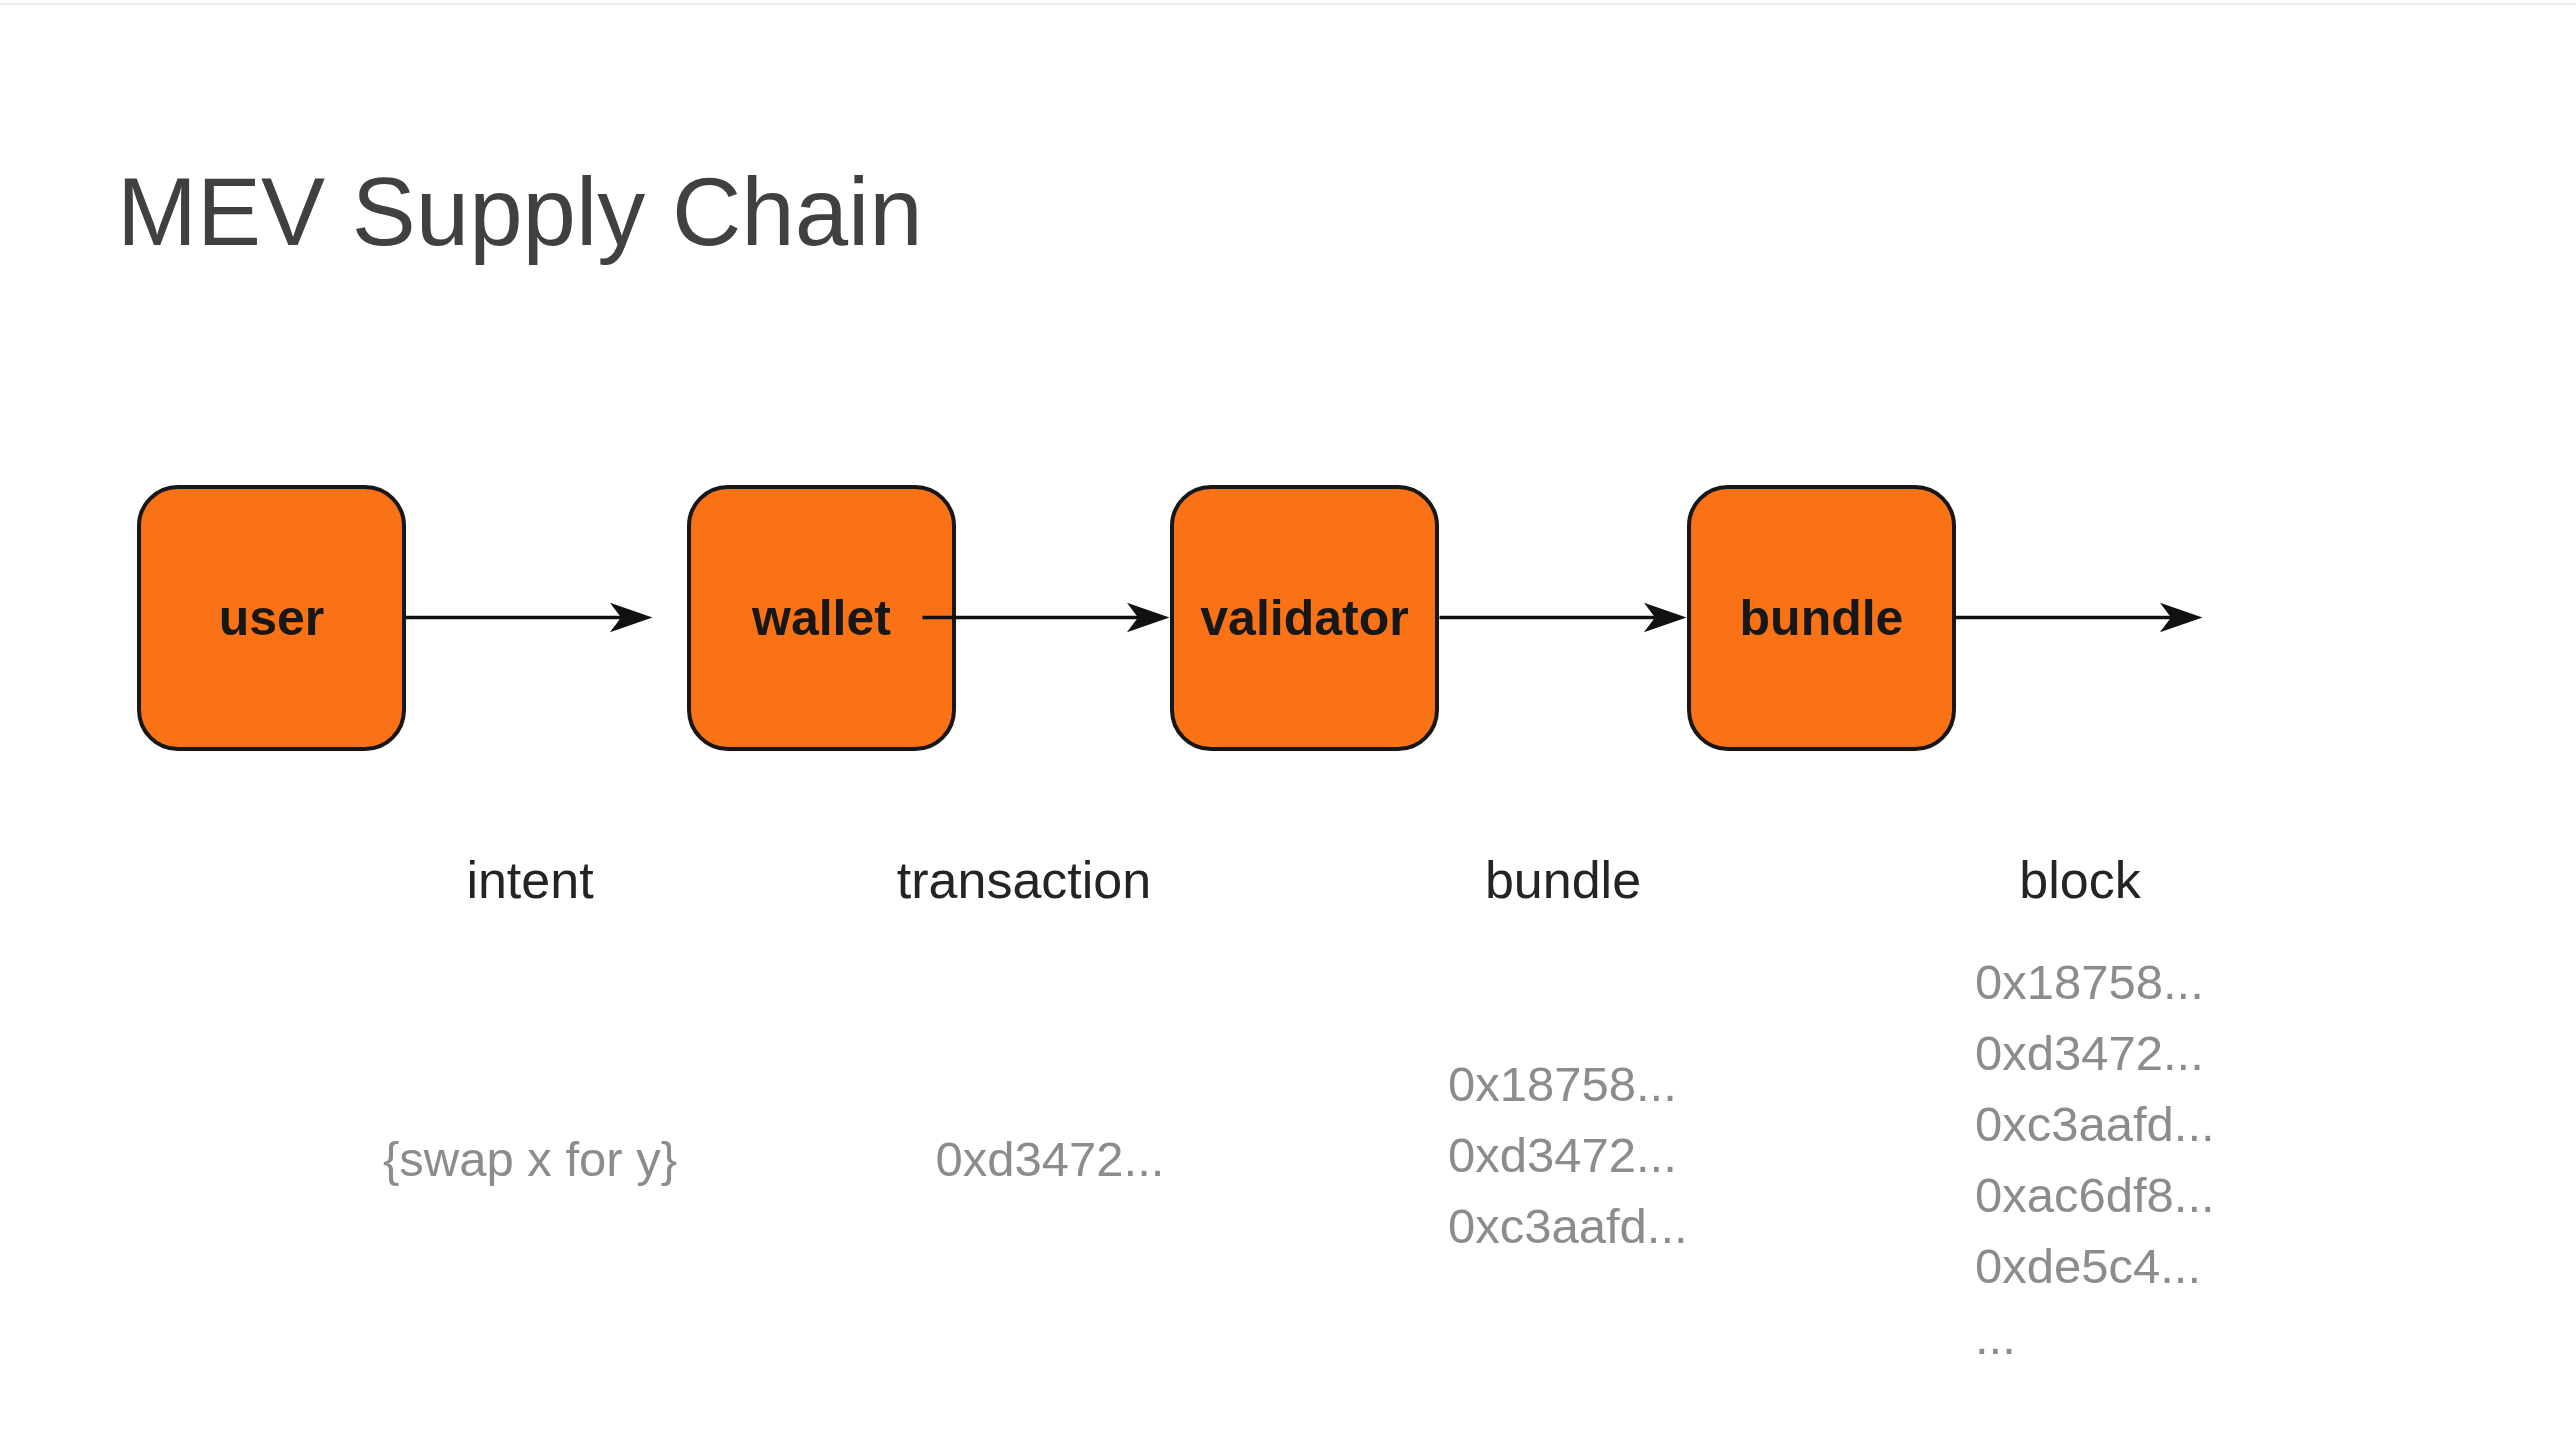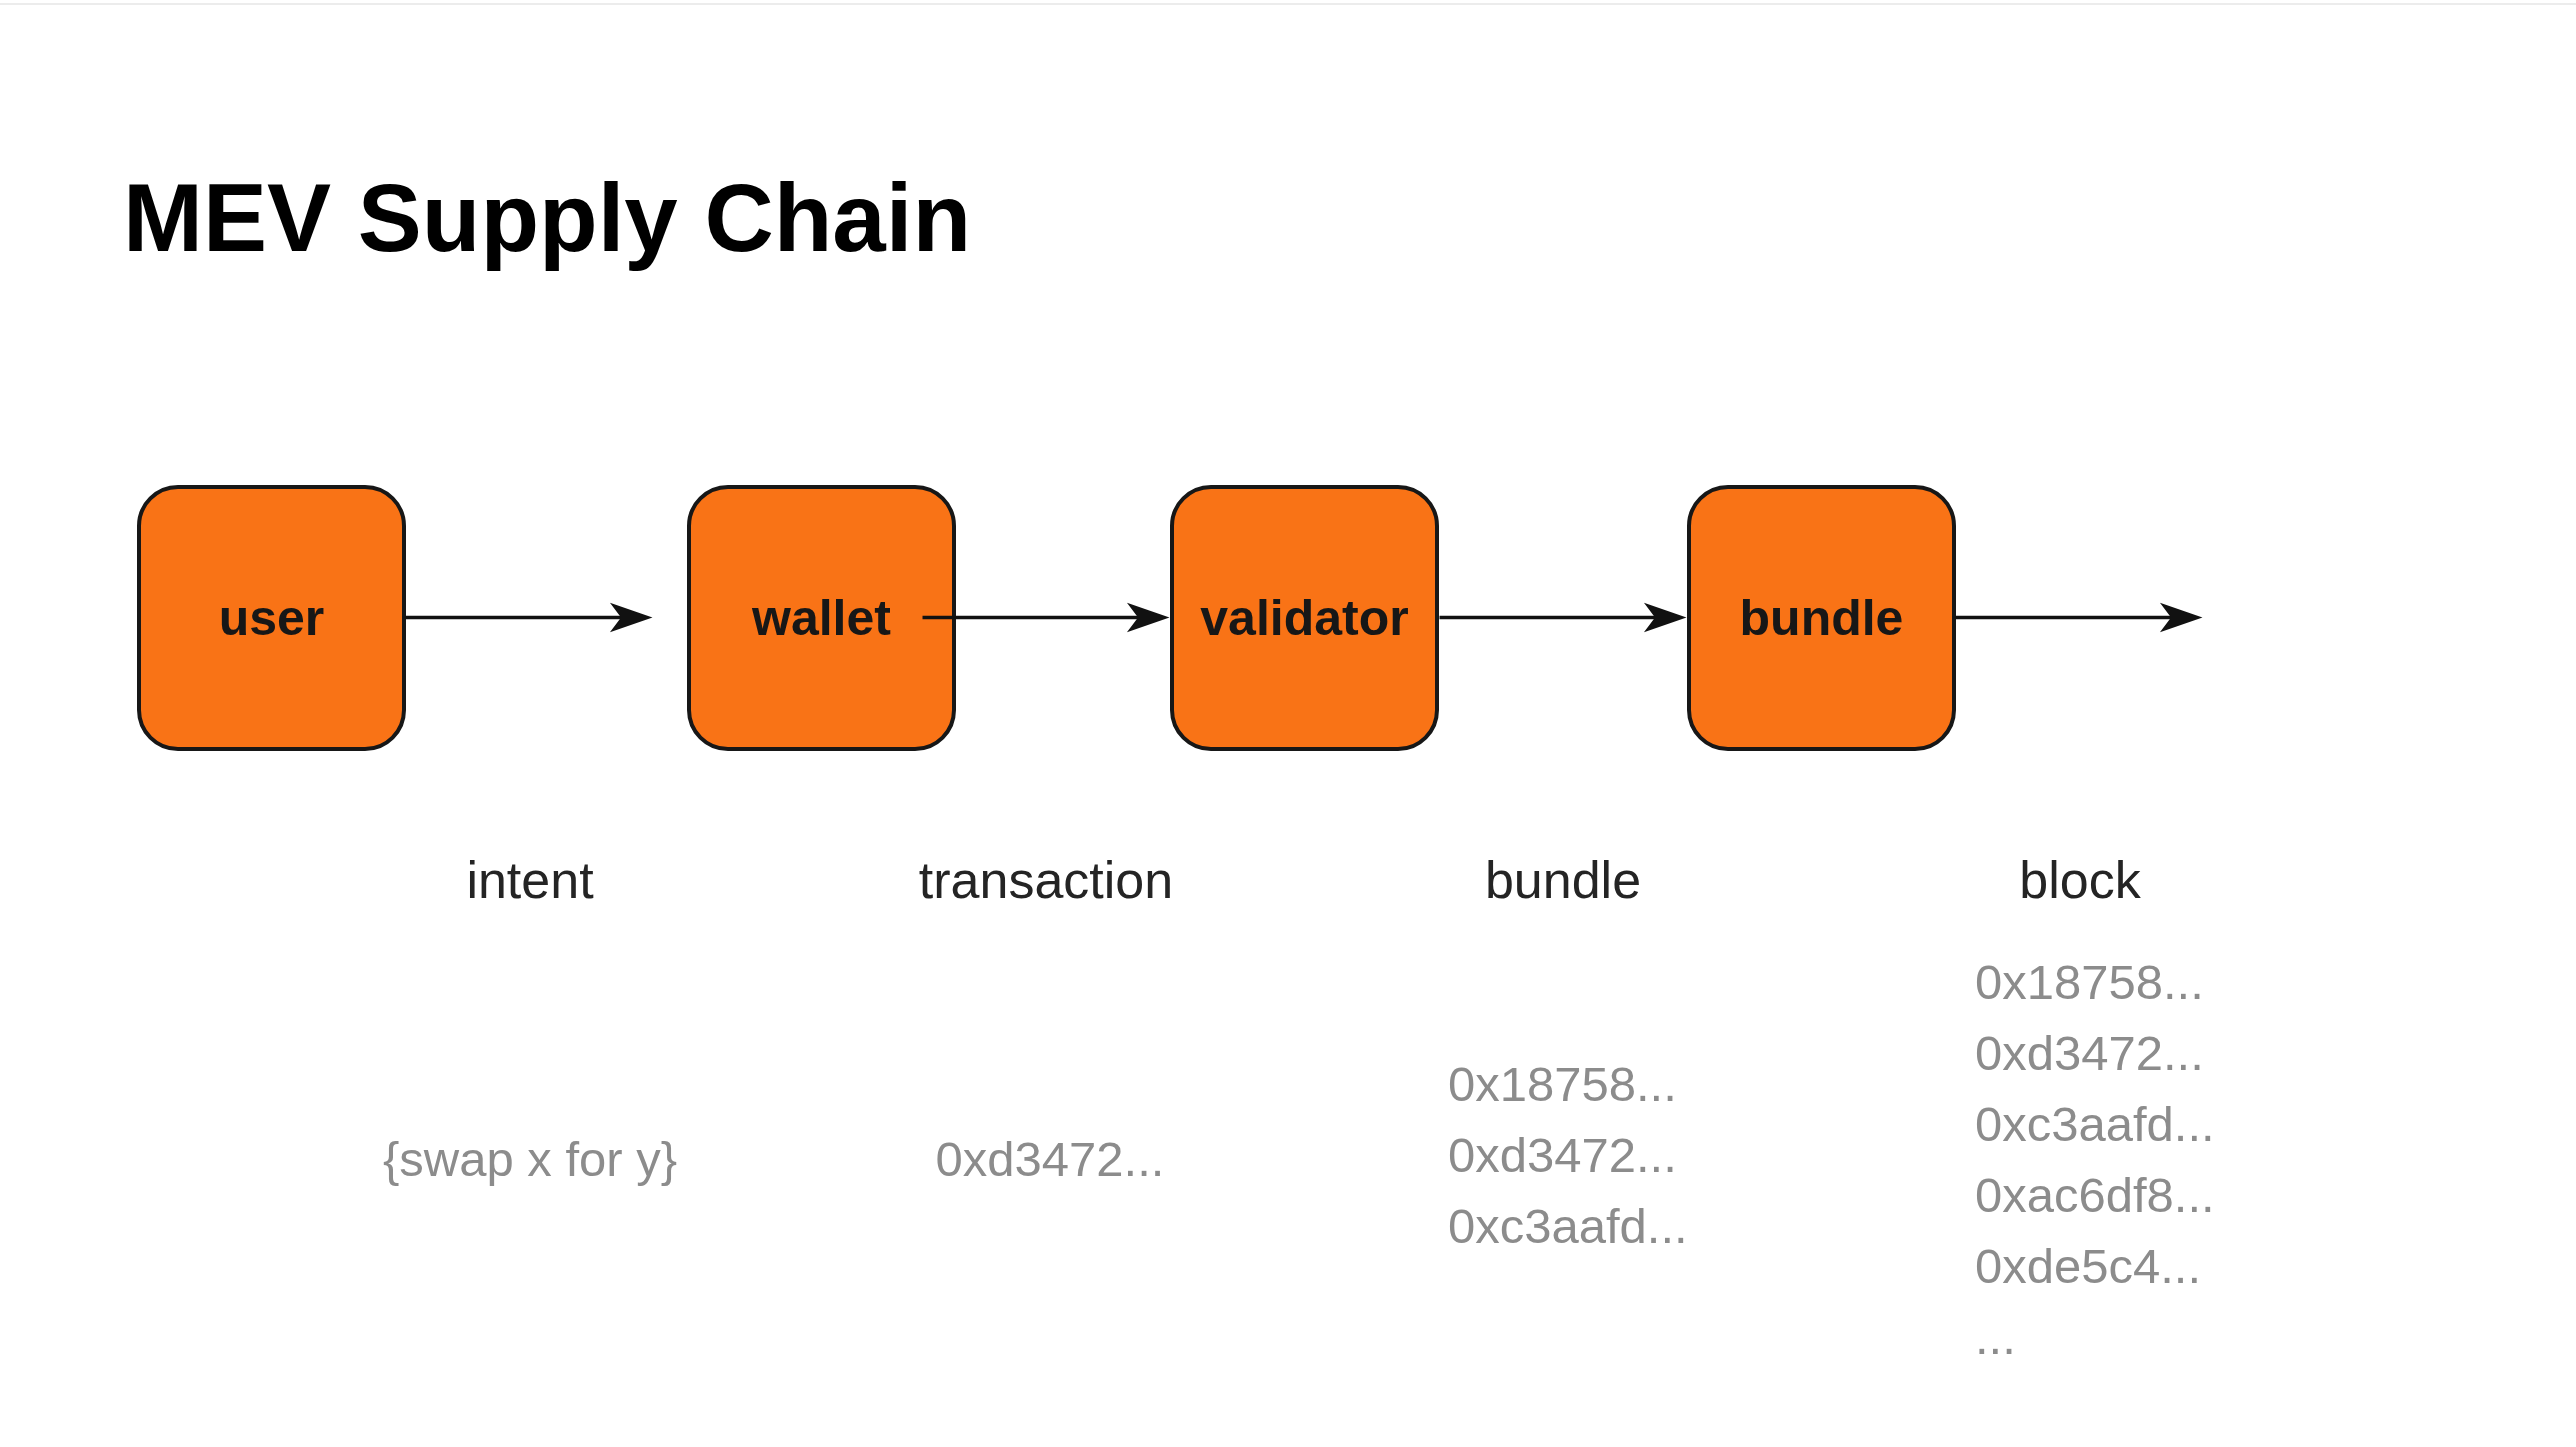--- a/index.html
+++ b/index.html
@@ -18,25 +18,25 @@
   }
   .top-line {
     position: absolute;
     left: 0; top: 2.8px;
     width: 2576px; height: 1.9px;
     background: #ececec;
   }
   .title {
     position: absolute;
     left: 106px; top: 139px;
-    margin: 17px;
+    margin: 11px;
     font-size: 96px;
-    font-weight: 700;
+    font-weight: 400;
     line-height: 124px;
-    color: #000000;
+    color: #404040;
     white-space: nowrap;
     letter-spacing: 0;
   }
   .node {
     position: absolute;
     top: 485px;
     width: 269px;
     height: 266px;
     box-sizing: border-box;
     background: #f97316;
@@ -70,21 +70,21 @@
   .flow-label {
     position: absolute;
     top: 851px;
     transform: translateX(-50%);
     font-size: 52px;
     line-height: 59px;
     color: #242424;
     white-space: nowrap;
   }
   .l0 { left: 530px; }
-  .l1 { left: 1046px; text-align: right; }
+  .l1 { left: 1024px; text-align: right; }
   .l2 { left: 1563px; }
   .l3 { left: 2080px; text-align: center; }
 
   .artifact {
     position: absolute;
     font-size: 49px;
     line-height: 71px;
     color: #8c8c8c;
     white-space: nowrap;
   }

